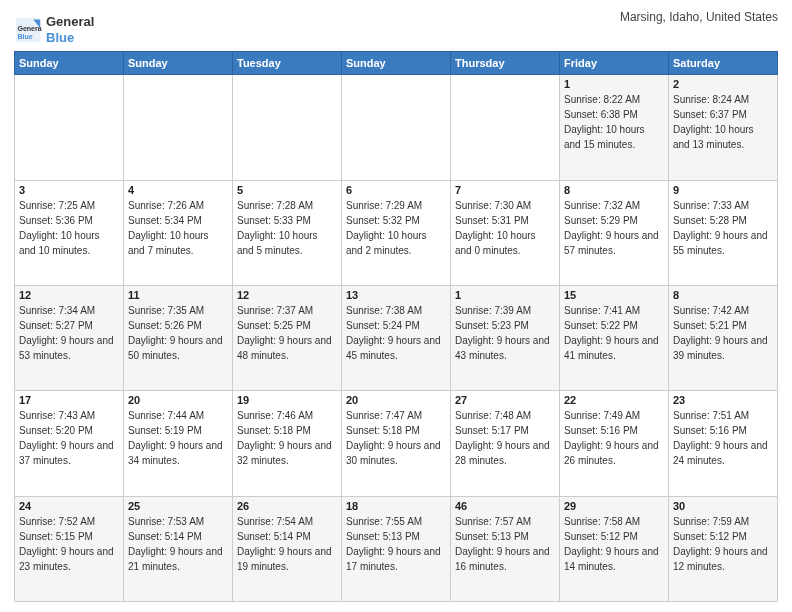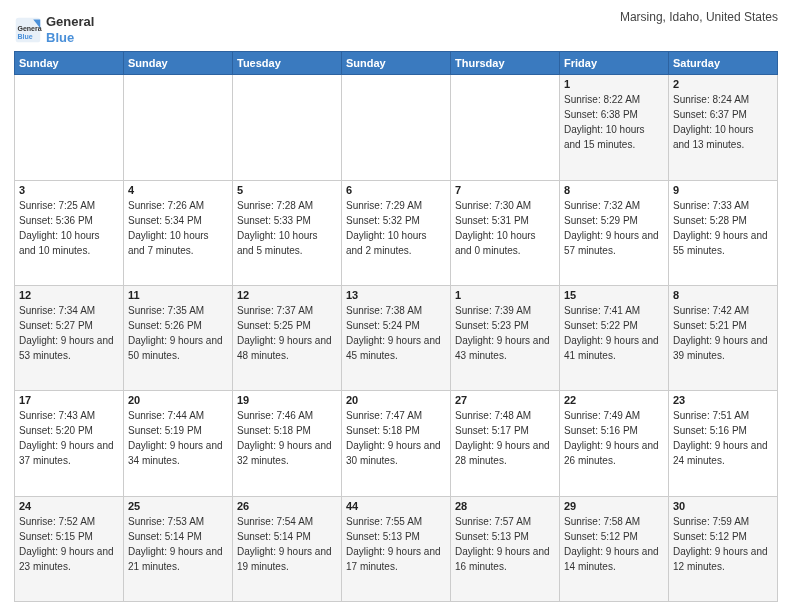--- a/index.html
+++ b/index.html
@@ -247,25 +247,25 @@
           </td>
           <td>
             <span class="day-number">25</span>
             <div class="day-detail">Sunrise: 7:53 AM<br>Sunset: 5:14 PM<br>Daylight: 9 hours and 21 minutes.</div>
           </td>
           <td>
             <span class="day-number">26</span>
             <div class="day-detail">Sunrise: 7:54 AM<br>Sunset: 5:14 PM<br>Daylight: 9 hours and 19 minutes.</div>
           </td>
           <td>
-            <span class="day-number">44</span>
+            <span class="day-number">18</span>
             <div class="day-detail">Sunrise: 7:55 AM<br>Sunset: 5:13 PM<br>Daylight: 9 hours and 17 minutes.</div>
           </td>
           <td>
-            <span class="day-number">28</span>
+            <span class="day-number">46</span>
             <div class="day-detail">Sunrise: 7:57 AM<br>Sunset: 5:13 PM<br>Daylight: 9 hours and 16 minutes.</div>
           </td>
           <td>
             <span class="day-number">29</span>
             <div class="day-detail">Sunrise: 7:58 AM<br>Sunset: 5:12 PM<br>Daylight: 9 hours and 14 minutes.</div>
           </td>
           <td>
             <span class="day-number">30</span>
             <div class="day-detail">Sunrise: 7:59 AM<br>Sunset: 5:12 PM<br>Daylight: 9 hours and 12 minutes.</div>
           </td>

